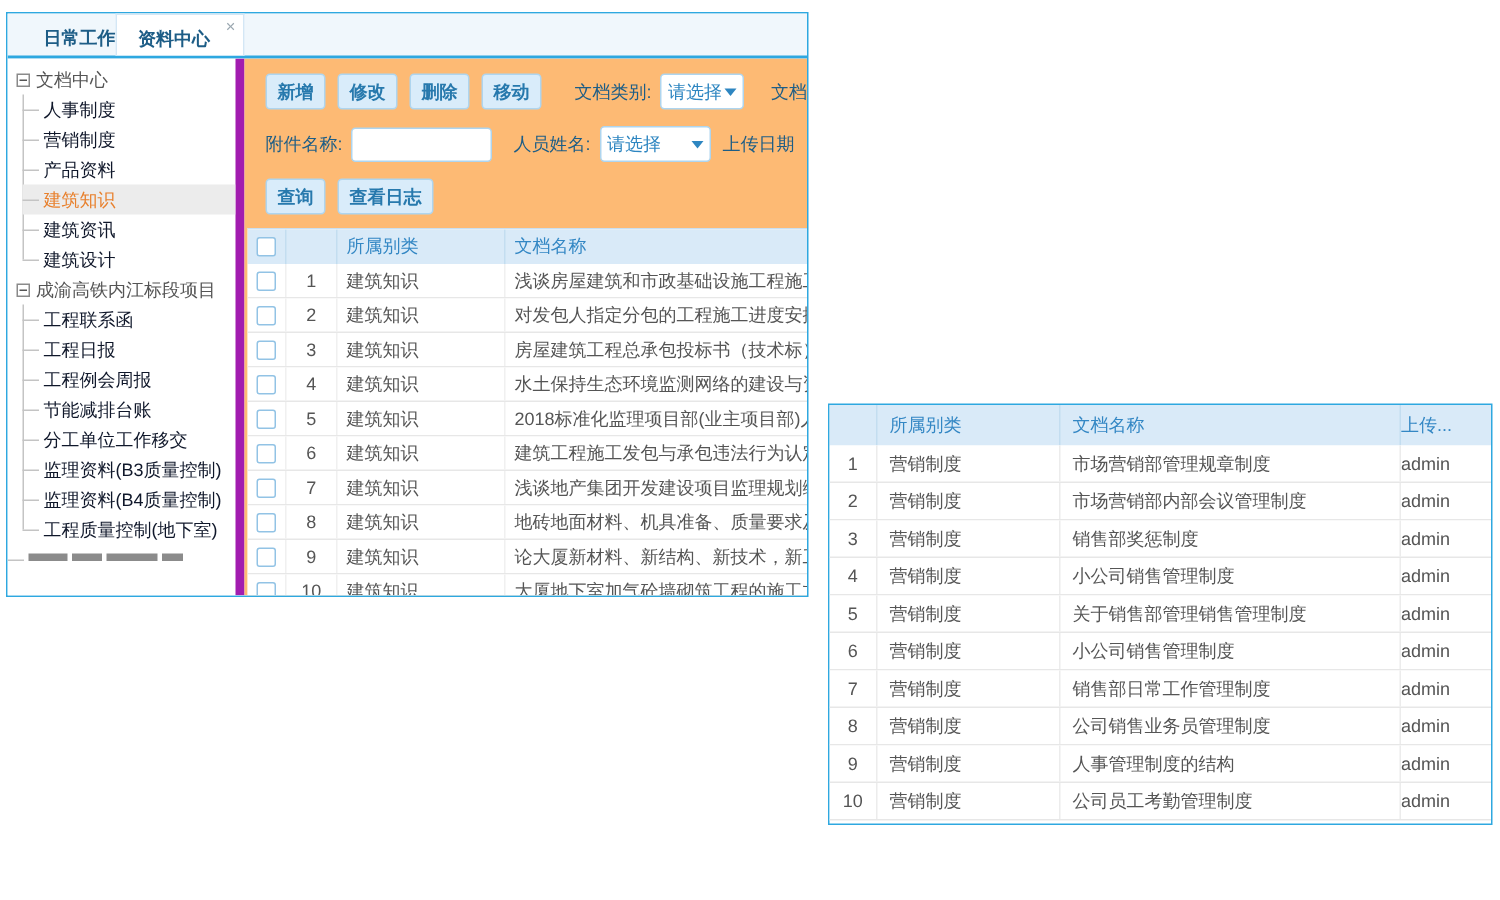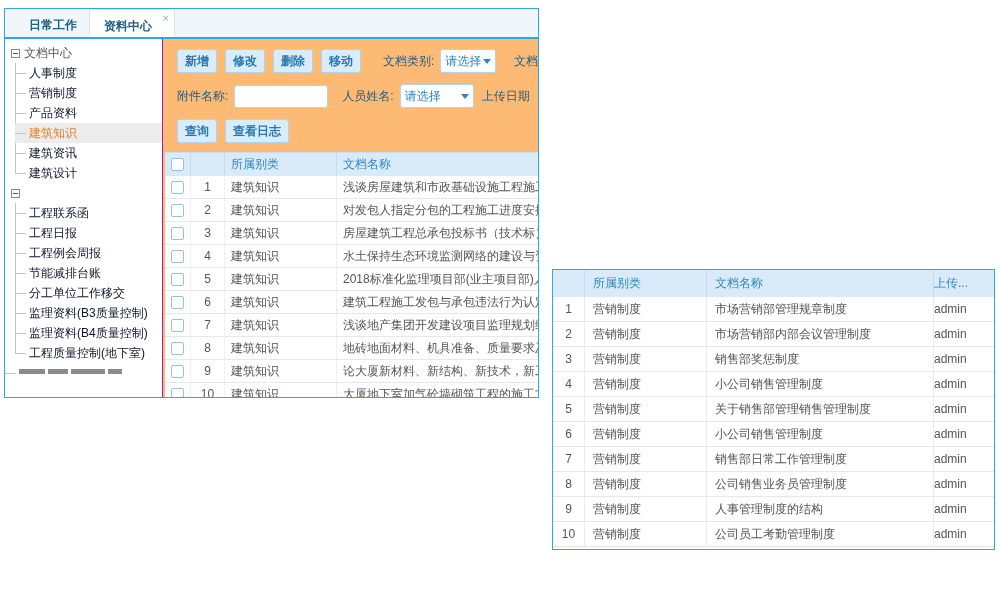--- a/index.html
+++ b/index.html
@@ -14,31 +14,31 @@
   .main-window {
     position:absolute; left:4px; top:8px; width:535px; height:390px;
     border:1px solid #2ea8e0; background:#fff; overflow:hidden;
     display:flex; flex-direction:column;
   }
   .tab-bar {
     height:30px; flex-shrink:0; background:#f0f7fc; border-bottom:2px solid #2ea8e0;
     display:flex; align-items:stretch; padding-left:10px;
   }
   .tab {
-    padding:8px 12px 0 14px; color:#1d5d86; font-weight:bold; cursor:pointer;
+    padding:8px 0 0 14px; color:#1d5d86; font-weight:bold; cursor:pointer;
     position:relative; white-space:nowrap;
   }
   .tab.active { background:#fff; border:1px solid #d4e7f5; border-bottom:none; padding-right:22px; }
   .tab-close { position:absolute; top:2px; right:5px; font-size:11px; color:#9aa7b0; font-weight:normal; cursor:pointer; }
 
   .window-body { flex:1; display:flex; overflow:hidden; }
 
   
   .tree-panel {
-    width:158px; flex-shrink:0; background:#fff; border-right:1px solid #a21caf;
+    width:158px; flex-shrink:0; background:#fff; border-right:6px solid #a21caf;
     padding-top:4px; overflow:hidden;
   }
   .tree-root-item {
     height:20px; line-height:20px; padding-left:6px; white-space:nowrap; cursor:pointer; color:#555;
     display:flex; align-items:center;
   }
   .minus-box {
     width:9px; height:9px; border:1px solid #8a8a8a; background:#fff; position:relative;
     margin-right:4px; flex-shrink:0;
   }
@@ -120,20 +120,21 @@
         <div class="tree-children">
           <div class="tree-child-item">人事制度</div>
           <div class="tree-child-item">营销制度</div>
           <div class="tree-child-item">产品资料</div>
           <div class="tree-child-item selected">建筑知识</div>
           <div class="tree-child-item">建筑资讯</div>
           <div class="tree-child-item">建筑设计</div>
         </div>
         <div class="tree-root-item">
           <span class="minus-box"></span>
+          <span>成渝高铁内江标段项目</span>
         </div>
         <div class="tree-children">
           <div class="tree-child-item">工程联系函</div>
           <div class="tree-child-item">工程日报</div>
           <div class="tree-child-item">工程例会周报</div>
           <div class="tree-child-item">节能减排台账</div>
           <div class="tree-child-item">分工单位工作移交</div>
           <div class="tree-child-item">监理资料(B3质量控制)</div>
           <div class="tree-child-item">监理资料(B4质量控制)</div>
           <div class="tree-child-item">工程质量控制(地下室)</div>

